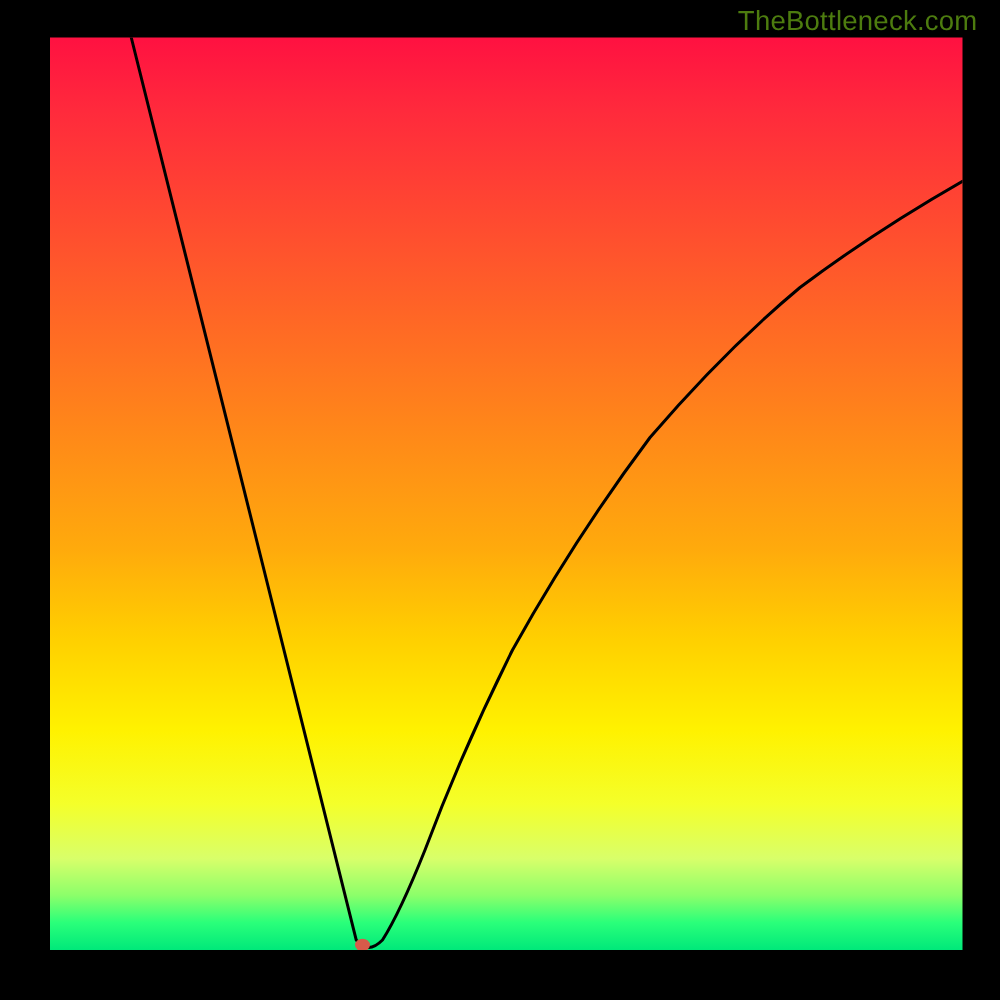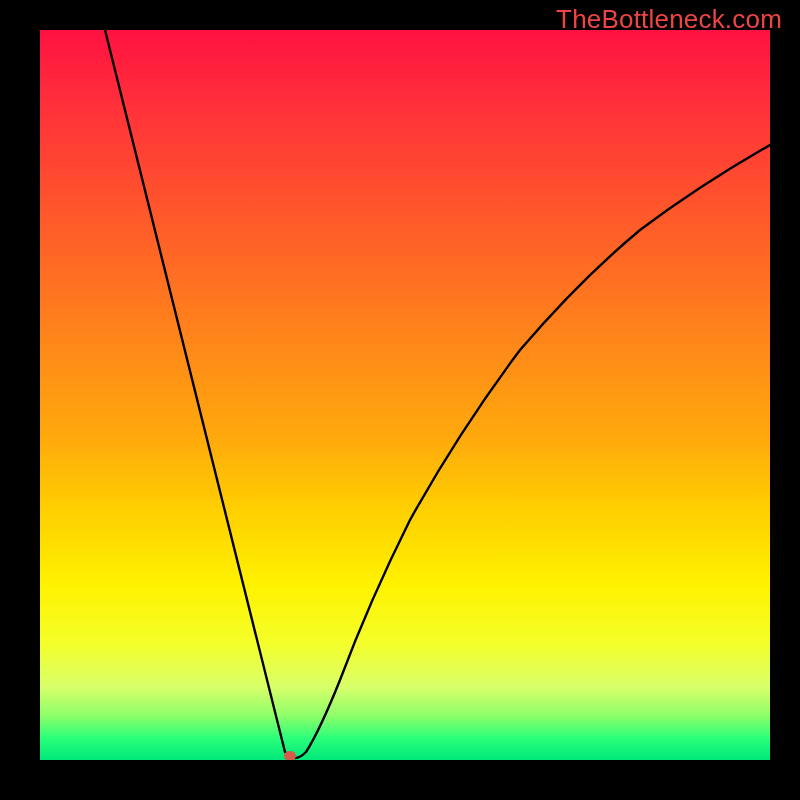--- a/index.html
+++ b/index.html
@@ -45,22 +45,22 @@
     position: absolute;
     left: 0;
     top: 0;
     width: 730px;
     height: 730px;
   }
   .watermark {
     position: absolute;
     top: 4px;
     right: 18px;
-    color: #ef4444;
-    font-size: 26px;
+    color: #4d7c0f;
+    font-size: 22px;
     letter-spacing: 0.2px;
     user-select: none;
   }
 </style>
 </head>
 <body>
 
 <div class="frame">
   <div class="watermark">TheBottleneck.com</div>
   <div class="plot-area">

